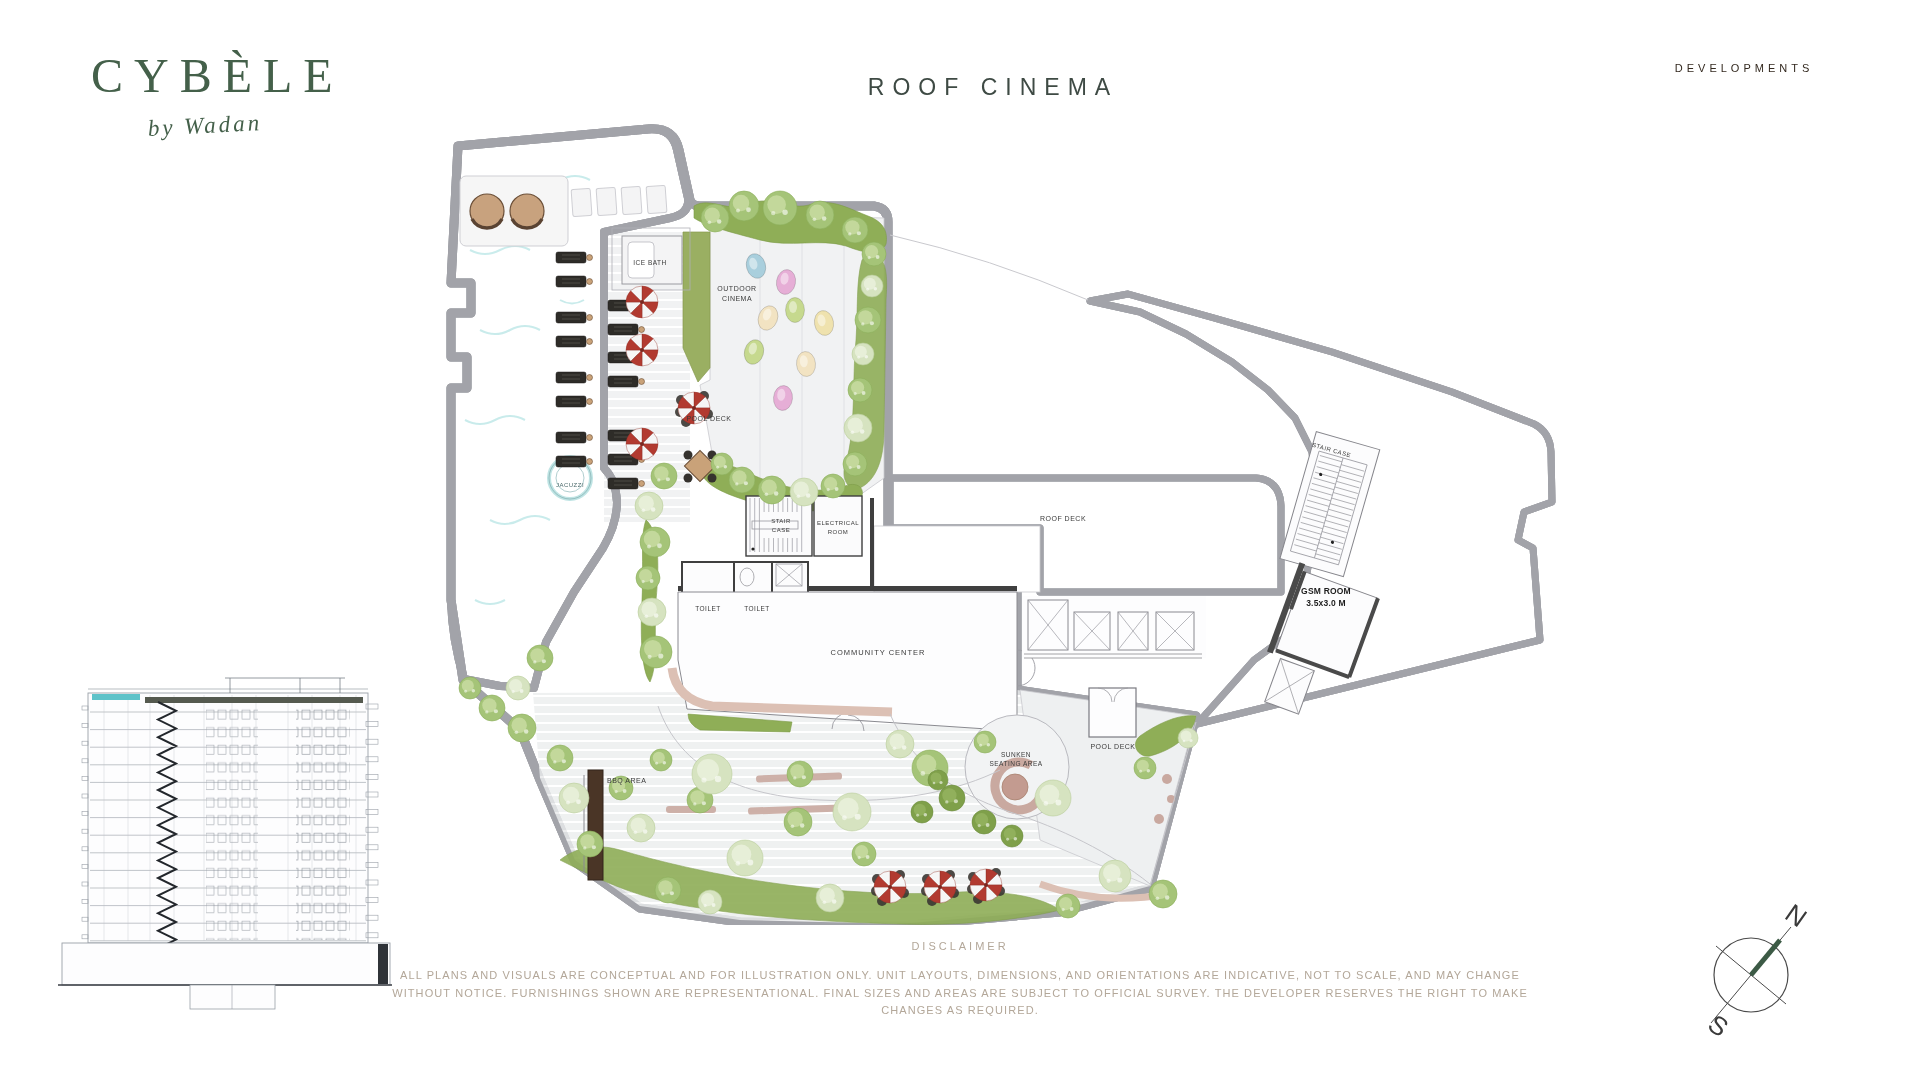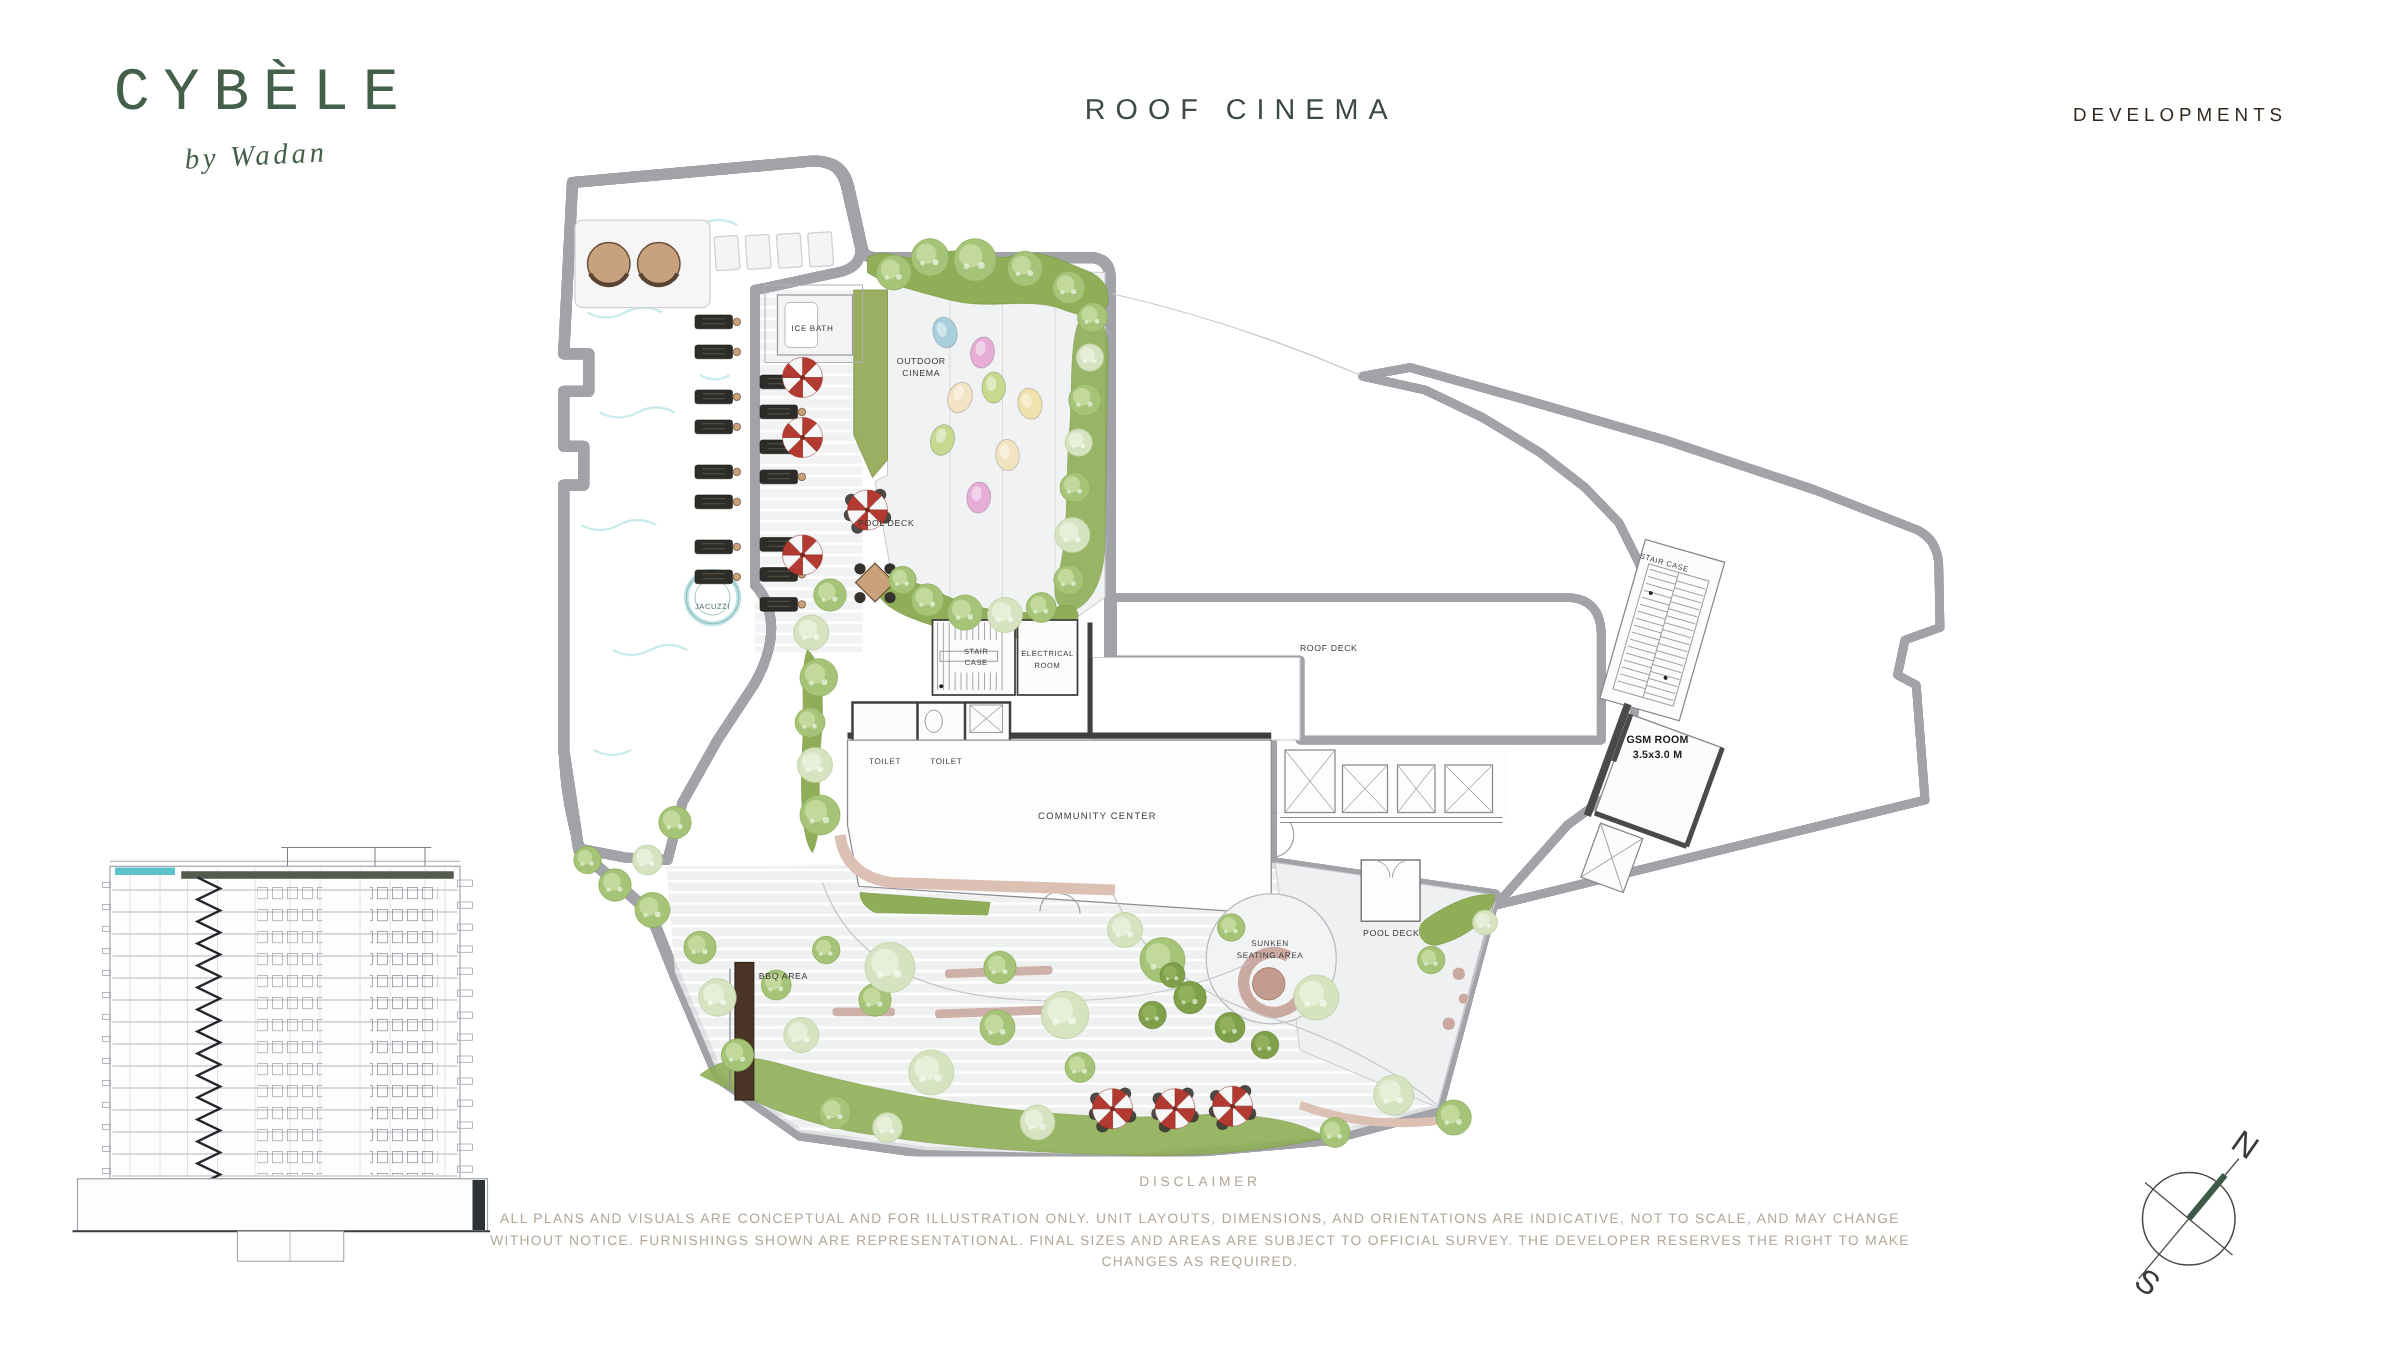--- a/index.html
+++ b/index.html
@@ -1,26 +1,26 @@
 <!DOCTYPE html>
 <html><head>
 <meta charset="utf-8">
 <style>
   html,body{margin:0;padding:0;background:#ffffff;width:1920px;height:1080px;overflow:hidden;
     font-family:"Liberation Sans",sans-serif;position:relative;}
   .abs{position:absolute;}
   #logo{left:80px;top:48px;width:250px;text-align:center;color:#44604a;}
-  #logo .name{font-family:Liberation Mono, monospace;font-weight:400;font-size:48px;letter-spacing:11px;text-indent:11px;}
+  #logo .name{font-family:Liberation Serif, serif;font-weight:400;font-size:48px;letter-spacing:11px;text-indent:11px;}
   #logo .tag{font-family:"Liberation Serif",serif;font-style:italic;font-size:23px;letter-spacing:3px;
     margin-top:10px;transform:rotate(-3deg);}
   #page-title{left:993px;top:74px;transform:translateX(-50%);font-size:23px;letter-spacing:8px;
     color:#3e4a44;font-weight:500;white-space:nowrap;}
   #dev-logo{left:1634px;top:62px;width:220px;text-align:center;color:#33291f;}
   #dev-logo .name{font-family:"Liberation Serif",serif;font-size:42px;letter-spacing:7px;text-indent:7px;font-weight:400;}
-  #dev-logo .sub{font-size:15px;letter-spacing:4px;margin-top:22px;color:#33291f;}
+  #dev-logo .sub{font-size:11px;letter-spacing:4px;margin-top:0;color:#33291f;}
   #disclaimer{left:50%;transform:translateX(-50%);top:940px;width:1170px;text-align:center;color:#b3a799;}
   #disclaimer .d-title{font-size:11px;letter-spacing:3px;margin-bottom:15px;}
   #disclaimer .d-body{font-size:11px;letter-spacing:1.1px;line-height:17.5px;}
   svg text{font-family:"Liberation Sans",sans-serif;}
   .plan-label{fill:#3a3a3a;letter-spacing:.5px;}
 </style>
 </head>
 <body>
 
 <div id="logo" class="abs">

